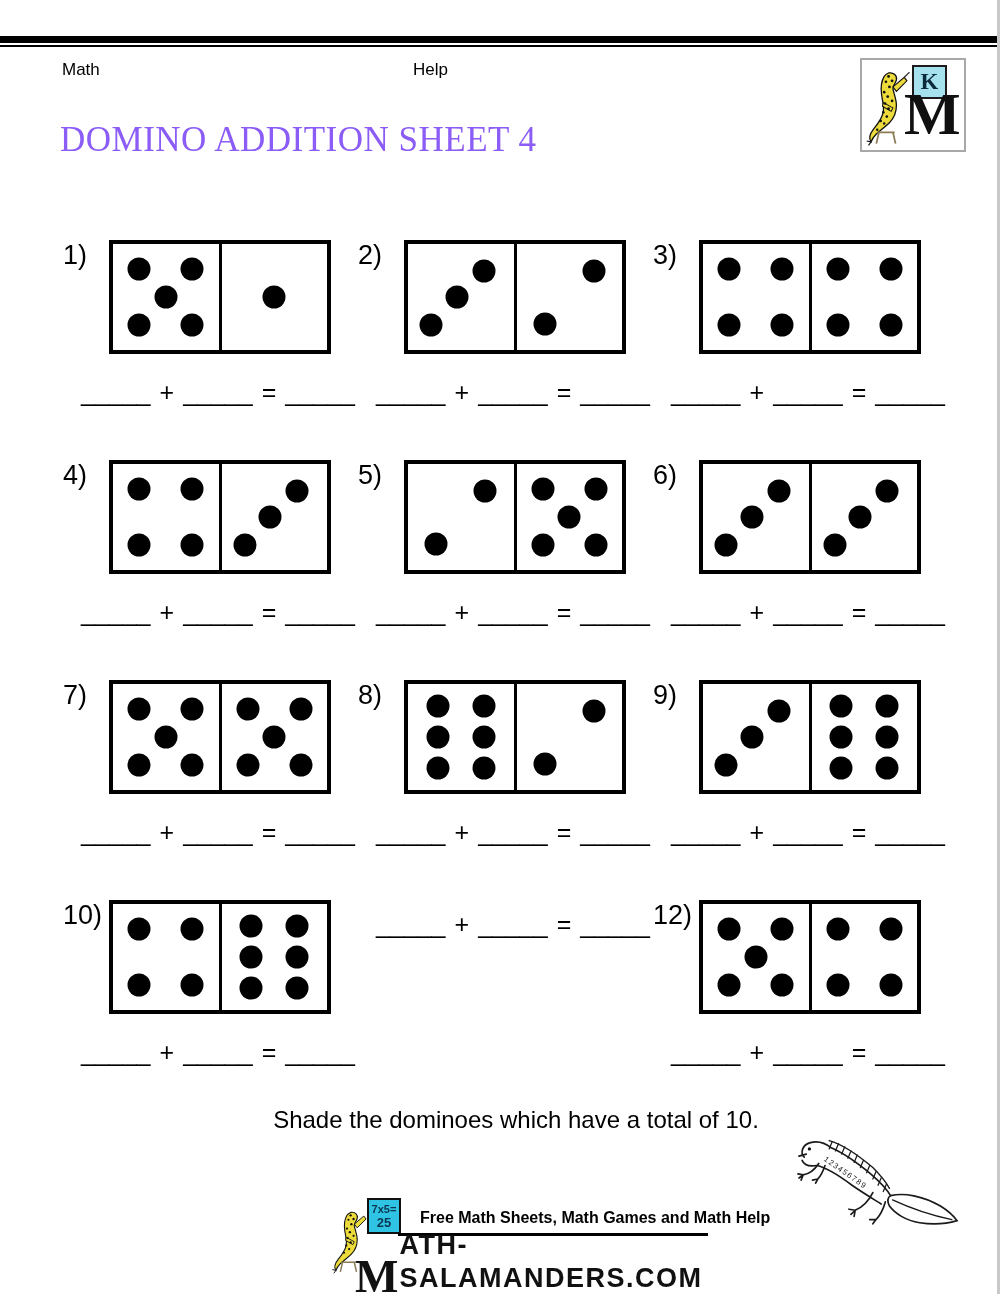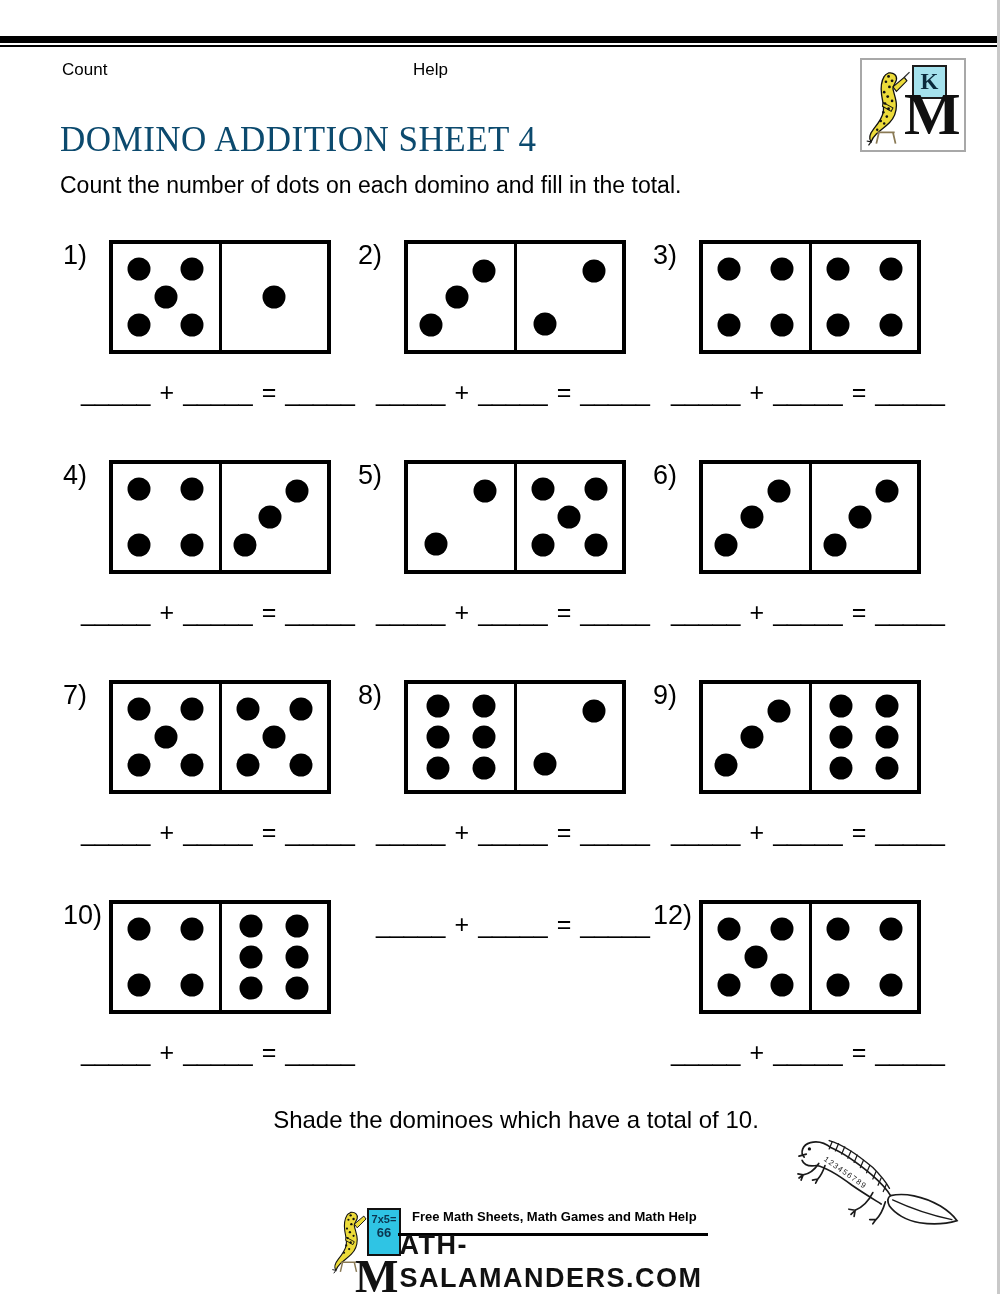--- a/index.html
+++ b/index.html
@@ -19,21 +19,21 @@
   .logo-box{position:absolute;left:860px;top:58px;width:102px;height:90px;
             border:2px solid #a8a8a8;background:#fff;}
   .k-box{position:absolute;left:50px;top:5px;width:31px;height:30px;background:#a5e2ed;
          border:2px solid #1c1c1c;display:flex;align-items:center;justify-content:center;
          font-family:"Liberation Serif",serif;font-weight:700;font-size:23px;color:#0a2a3c;}
   .m-letter{position:absolute;left:42px;top:24px;font-family:"Liberation Serif",serif;
             font-weight:700;font-size:60px;line-height:1;color:#101010;}
   .sala-top{position:absolute;left:3px;top:7px;}
 
   .page-title{position:absolute;left:60px;top:120px;font-family:"Liberation Serif",serif;
-              font-size:35px;font-weight:400;color:#0c4a6e;letter-spacing:.5px;}
+              font-size:35px;font-weight:400;color:#8b5cf6;letter-spacing:.5px;}
   .instruction{position:absolute;left:60px;top:172px;font-size:23px;}
 
   
   .grid{position:absolute;left:55px;top:226px;display:grid;
         grid-template-columns:295px 295px 295px;grid-auto-rows:220px;}
   .cell{padding-left:8px;}
   .cell-top{display:flex;align-items:flex-start;margin-top:14px;}
   .num{min-width:44px;padding-right:2px;font-size:27px;}
   .domino{width:214px;height:106px;border:4px solid #000;background:#fff;display:flex;}
   .half{flex:1;position:relative;}
@@ -44,46 +44,46 @@
   .op{margin:0 9px;}
 
   .shade-instruction{position:absolute;left:0;top:1106px;width:1000px;text-align:center;
                      font-size:24px;padding-left:16px;}
 
   .newt{position:absolute;left:793px;top:1126px;}
 
   
   .footer{position:absolute;left:328px;top:1196px;width:400px;height:90px;}
   .f-sala{position:absolute;left:2px;top:12px;}
-  .f-board{position:absolute;left:39px;top:12px;width:34px;height:48px;background:#2fc4e4;
+  .f-board{position:absolute;left:39px;top:2px;width:34px;height:36px;background:#2fc4e4;
            border:2px solid #111;text-align:center;font-weight:700;color:#0b3550;line-height:1.15;
            padding-top:3px;box-sizing:border-box;}
   .f-board .l1{font-size:11px;}
   .f-board .l2{font-size:13px;}
-  .f-tagline{position:absolute;left:84px;top:13px;font-size:13px;font-weight:700;white-space:nowrap;}
+  .f-tagline{position:absolute;left:92px;top:13px;font-size:16px;font-weight:700;white-space:nowrap;}
   .f-line{position:absolute;left:70px;top:37px;width:310px;height:3px;background:#000;}
   .f-wordmark{position:absolute;left:27px;top:36px;display:flex;align-items:flex-end;color:#111;}
   .wm-m{font-family:"Liberation Serif",serif;font-weight:700;font-size:46px;line-height:.82;}
   .wm-rest{font-weight:700;font-size:27px;letter-spacing:1.5px;padding-bottom:2px;margin-left:1px;
            transform:scaleY(1.05);transform-origin:bottom;}
 
   .right-edge{position:absolute;right:0;top:0;width:3px;height:100%;background:#c9c9c9;}
 </style>
 </head>
 <body>
 
 <div class="page">
 
   <div class="top-rule">
     <div class="tr-thick"></div>
     <div class="tr-gap"></div>
     <div class="tr-thin"></div>
   </div>
 
-  <div class="name-label">Count</div>
+  <div class="name-label">Math</div>
   <div class="date-label">Help</div>
 
   <div class="logo-box">
     <svg class="sala-top" width="48" height="80" viewBox="0 0 55 90">
       <path d="M27,6 C33,5 37,9 36,14 C35,18 32,20 32,24 C33,30 36,36 36,43 C36,51 33,58 28,63 C23,68 17,72 13,76 C10,79 8,82 7,85 C4,81 6,75 10,70 C15,64 20,58 21,50 C22,44 20,38 19,31 C18,24 19,15 22,10 C23,8 25,7 27,6 Z" fill="#ecdb3a" stroke="#111" stroke-width="1.5"></path>
       <path d="M32,22 L45,11 L48,15 L36,27 Z" fill="#ecdb3a" stroke="#111" stroke-width="1.3"></path>
       <path d="M45,11 L51,5" stroke="#333" stroke-width="1.5" fill="none"></path>
       <path d="M21,40 L32,46 L30,50 L20,44 Z" fill="#ecdb3a" stroke="#111" stroke-width="1.2"></path>
       <path d="M14,74 L34,74 M16,74 L13,87 M32,74 L35,87" stroke="#8a7a55" stroke-width="2" fill="none"></path>
       <path d="M7,85 L2,84 M7,85 L4,89" stroke="#111" stroke-width="1.3" fill="none"></path>
@@ -102,21 +102,20 @@
           <circle cx="18" cy="61" r="1.5"></circle>
         <circle cx="22" cy="64" r="1.4"></circle>
           <circle cx="14" cy="71" r="1.4"></circle>
       </g>
     </svg>
     <div class="k-box">K</div>
     <div class="m-letter">M</div>
   </div>
 
   <div class="page-title">DOMINO ADDITION SHEET 4</div>
-  <div class="instruction">Count the number of dots on each domino and fill in the total.</div>
 
   <div class="grid" id="domino-grid">
       <div class="cell">
         <div class="cell-top">
           <div class="num">1)</div>
           <div class="domino">
             <div class="half left">
               <div class="pip" style="left: 25%; top: 24%;"></div>
               <div class="pip" style="left: 75%; top: 24%;"></div>
               <div class="pip" style="left: 50%; top: 50%;"></div>
@@ -443,21 +442,21 @@
         <circle cx="31" cy="38" r="1.5"></circle>
           <circle cx="23" cy="41" r="1.5"></circle>
           <circle cx="27" cy="47" r="1.6"></circle>
         <circle cx="21" cy="51" r="1.5"></circle>
           <circle cx="25" cy="56" r="1.5"></circle>
           <circle cx="18" cy="61" r="1.5"></circle>
       </g>
     </svg>
     <div class="f-board">
       <div class="l1">7x5=</div>
-      <div class="l2">66</div>
+      <div class="l2">25</div>
     </div>
     <div class="f-tagline">Free Math Sheets, Math Games and Math Help</div>
     <div class="f-line"></div>
     <div class="f-wordmark">
       <span class="wm-m">M</span>
       <span class="wm-rest">ATH-SALAMANDERS.COM</span>
     </div>
   </div>
 
   <div class="right-edge"></div>

